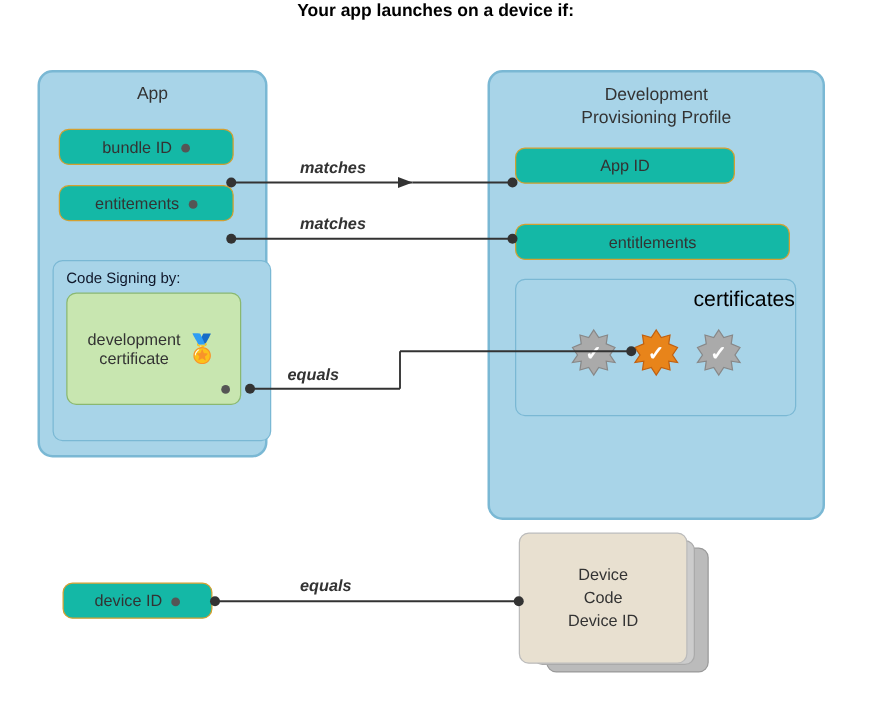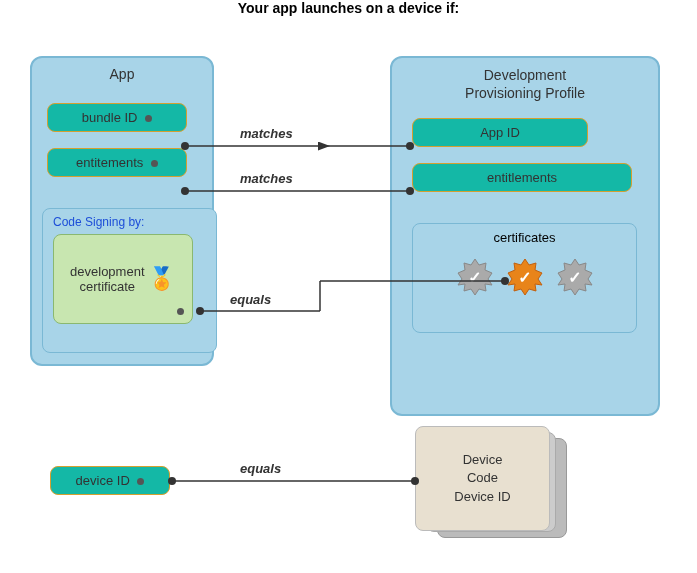--- a/index.html
+++ b/index.html
@@ -99,21 +99,21 @@
       width: 175px;
       height: 145px;
       background: #a8d4e8;
       border-radius: 8px;
       border: 1.5px solid #7ab8d4;
     }
 
     .code-signing-title {
       padding: 6px 0 2px 10px;
       font-size: 12px;
-      color: #1d4ed8;
+      color: #0f172a;
     }
 
     .dev-cert-box {
       position: absolute;
       left: 10px;
       top: 25px;
       width: 140px;
       height: 90px;
       background: #c8e6b0;
       border: 1.5px solid #8ab870;
@@ -130,40 +130,40 @@
     .app-id-box {
       position: absolute;
       left: 20px;
       top: 60px;
       width: 176px;
     }
 
     .profile-entitlements-box {
       position: absolute;
       left: 20px;
-      top: 105px;
+      top: 121px;
       width: 220px;
     }
 
     
     .certs-area {
       position: absolute;
       left: 20px;
       top: 165px;
       width: 225px;
       height: 110px;
       background: #a8d4e8;
       border-radius: 8px;
       border: 1.5px solid #7ab8d4;
     }
 
     .certs-title {
-      text-align: center;
+      text-align: right;
       padding: 6px 0 4px 0;
-      font-size: 13px;
+      font-size: 17px;
     }
 
     .cert-icons {
       display: flex;
       justify-content: center;
       gap: 10px;
       padding-top: 8px;
     }
 
     

